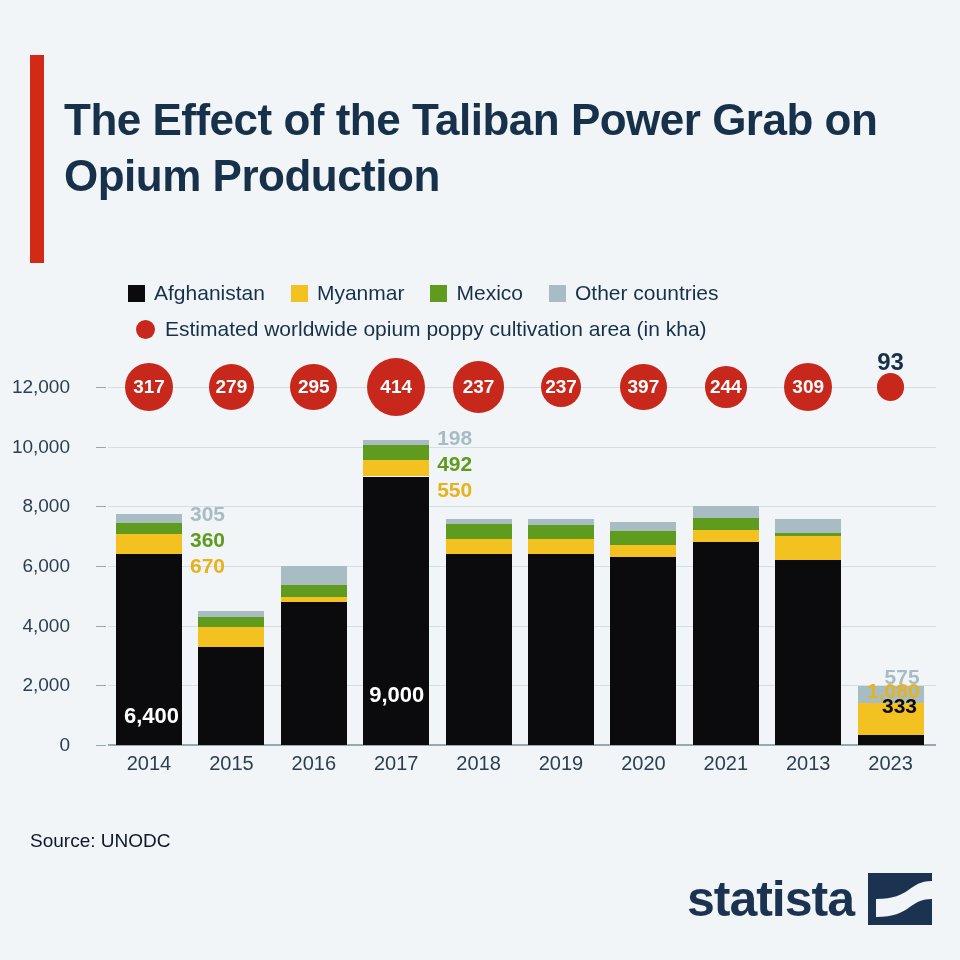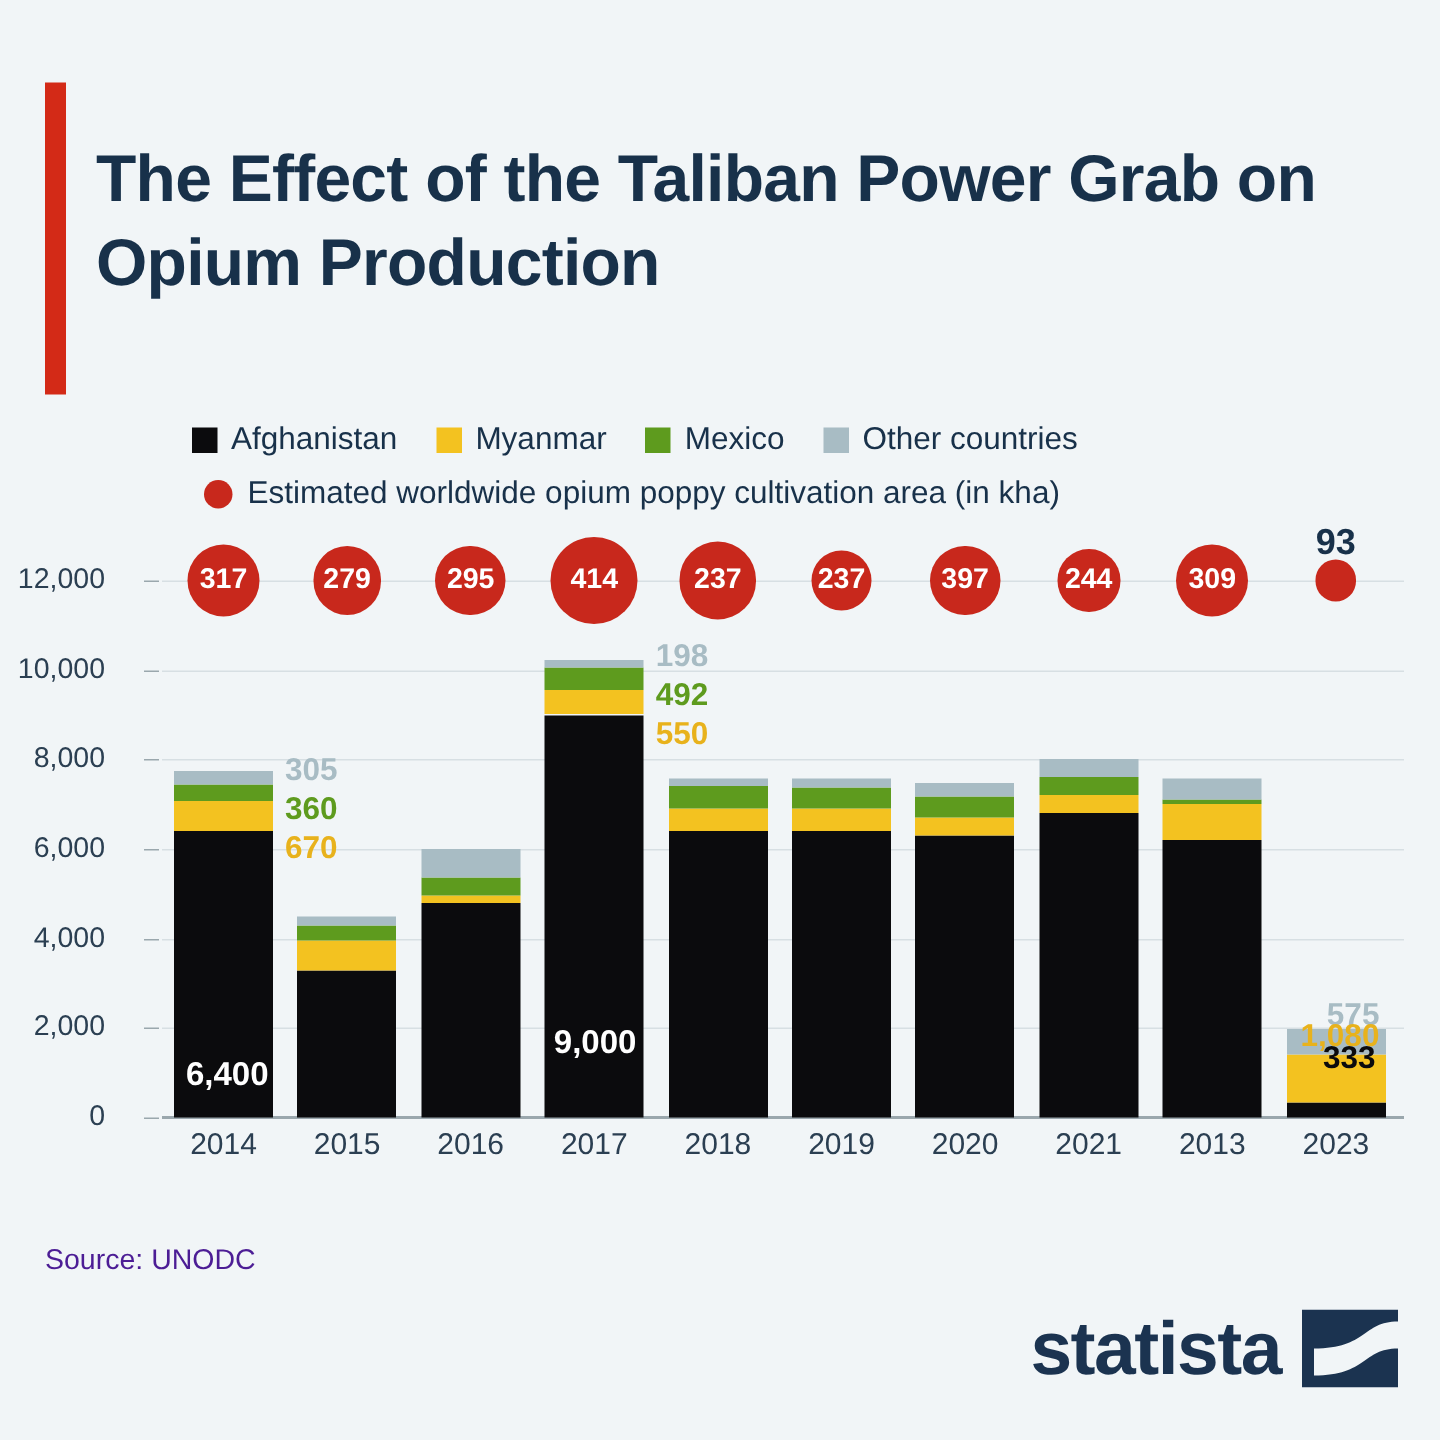--- a/index.html
+++ b/index.html
@@ -73,21 +73,21 @@
   .dlabel{position:absolute;font-size:21px;font-weight:bold;white-space:nowrap;}
   .dlabel.inbar{color:#ffffff;font-size:22px;}
   .dlabel.mm{color:#e8b21c;}
   .dlabel.mx{color:#5e9b1e;}
   .dlabel.ot{color:#a8bcc4;}
   .dlabel.af{color:#0b0b0d;}
 
   
   .source{
     position:absolute;left:30px;top:830px;
-    font-size:19px;color:#4c1d95;
+    font-size:19px;color:#0f172a;
   }
   .cc-row{position:absolute;left:30px;top:880px;display:flex;gap:12px;}
   .cc{width:46px;height:46px;}
   .statista{
     position:absolute;right:28px;top:873px;display:flex;align-items:center;gap:14px;
   }
   .statista-word{
     font-size:50px;font-weight:bold;color:#1b3350;letter-spacing:-1px;line-height:50px;
   }
   .statista-mark{width:64px;height:52px;}

